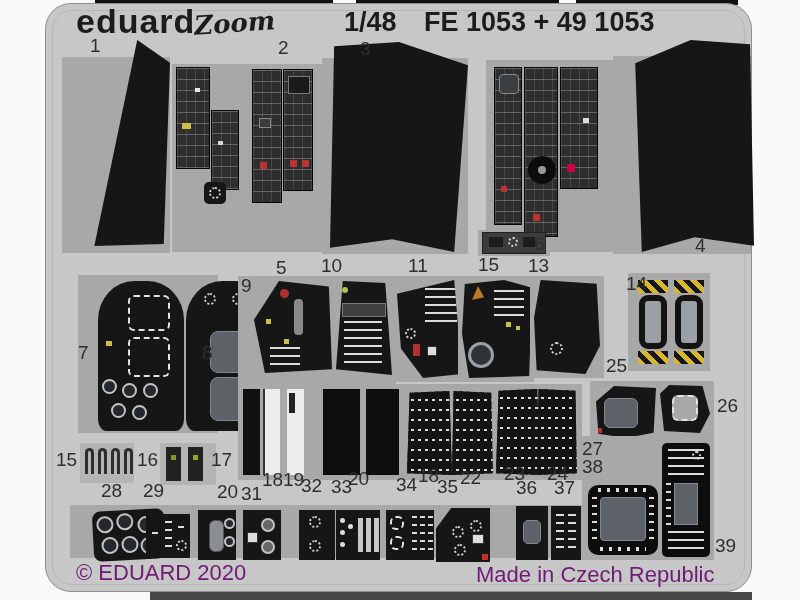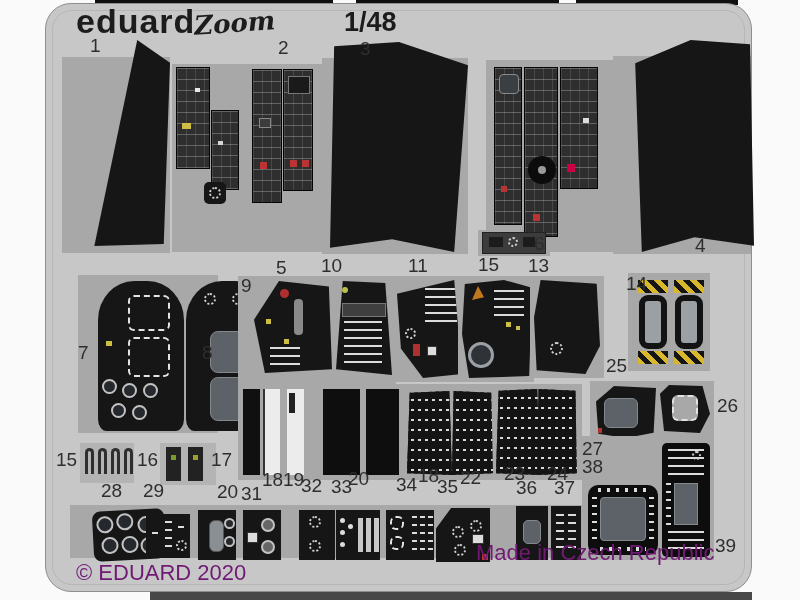--- a/index.html
+++ b/index.html
@@ -46,20 +46,21 @@
   <div class="edge" style="left:95px;top:0;width:238px;height:5px"></div>
   <div class="edge" style="left:356px;top:0;width:203px;height:5px"></div>
   <div class="edge" style="left:576px;top:0;width:162px;height:5px"></div>
   <div class="edge" style="left:150px;top:592px;width:602px;height:8px;background:#484848"></div>
 
   <div class="sheet"></div>
 
   <div class="hdr brand">eduard</div>
   <div class="hdr zoomlogo">Zoom</div>
   <div class="hdr scale">1/48</div>
+  <div class="hdr codes">FE 1053 + 49 1053</div>
 
   <div class="h" style="left:62px;top:57px;width:108px;height:196px"></div>
   <div class="h" style="left:172px;top:64px;width:150px;height:188px"></div>
   <div class="h" style="left:322px;top:58px;width:146px;height:196px"></div>
   <div class="h" style="left:486px;top:60px;width:127px;height:192px"></div>
   <div class="h" style="left:613px;top:56px;width:138px;height:198px"></div>
   <div class="h" style="left:478px;top:230px;width:72px;height:26px"></div>
 
   <div class="p" style="left:92px;top:40px;width:78px;height:206px;clip-path:polygon(58% 0,100% 11%,92% 99%,3% 100%)"></div>
 
@@ -288,21 +289,21 @@
   </div>
   <div class="p" style="left:662px;top:443px;width:48px;height:114px;background:#0d0d0d;border-radius:5px">
     <div class="rows d" style="left:6px;top:6px;width:36px;height:28px"></div>
     <div class="dotring d" style="left:30px;top:8px;width:9px;height:9px"></div>
     <div class="screen d" style="left:12px;top:40px;width:24px;height:42px"></div>
     <div class="rows d" style="left:4px;top:40px;width:5px;height:42px"></div>
     <div class="rows d" style="left:6px;top:88px;width:36px;height:22px"></div>
   </div>
 
   <div class="ftr" style="left:76px;top:560px">© EDUARD 2020</div>
-  <div class="ftr" style="left:476px;top:540px">Made in Czech Republic</div>
+  <div class="ftr" style="left:476px;top:562px">Made in Czech Republic</div>
 
   <div id="labels">
       <span class="plabel" style="left: 90px; top: 36px;">1</span>
       <span class="plabel" style="left: 278px; top: 38px;">2</span>
       <span class="plabel" style="left: 360px; top: 39px;">3</span>
       <span class="plabel" style="left: 695px; top: 236px;">4</span>
       <span class="plabel" style="left: 276px; top: 258px;">5</span>
       <span class="plabel" style="left: 534px; top: 234px;">6</span>
       <span class="plabel" style="left: 78px; top: 343px;">7</span>
       <span class="plabel" style="left: 202px; top: 343px;">8</span>

